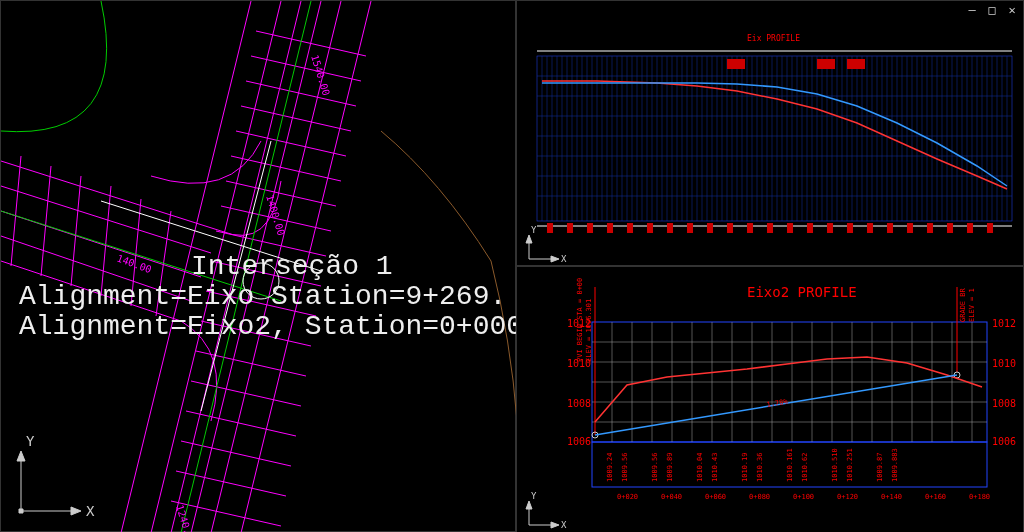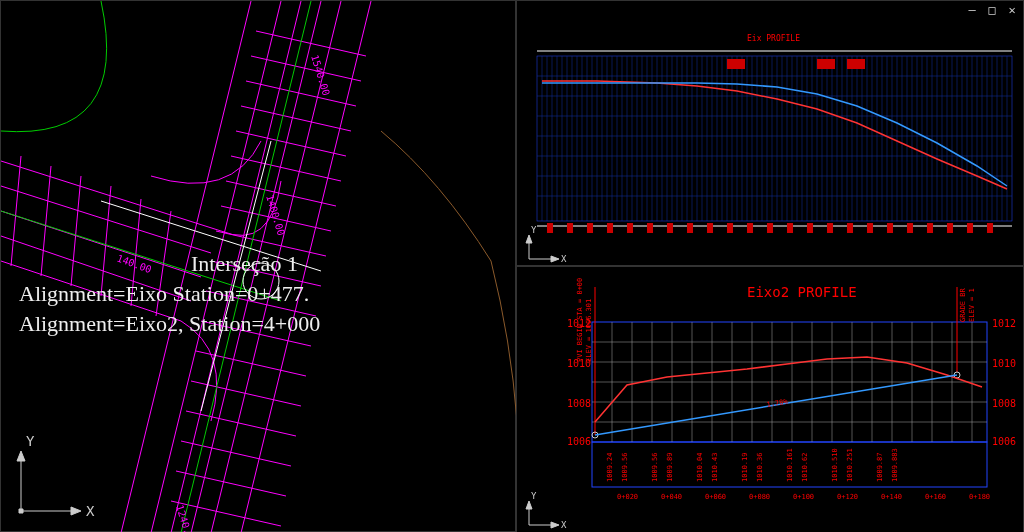--- a/index.html
+++ b/index.html
@@ -49,22 +49,22 @@
     cursor: pointer;
   }
   .axis-label {
     fill: #ccc;
     font-size: 14px;
     font-family: monospace;
   }
   .overlay-text {
     position: absolute;
     color: #eee;
-    font-size: 22px;
-    font-family: Liberation Serif, serif;
+    font-size: 28px;
+    font-family: Liberation Mono, monospace;
     white-space: nowrap;
     pointer-events: none;
   }
   .station-text {
     fill: #f0f;
     font-size: 10px;
     font-family: monospace;
   }
   .prof-title { fill: #f00; font-size: 14px; font-family: monospace; }
   .prof-title-sm { fill: #f00; font-size: 8px; font-family: monospace; }
@@ -152,22 +152,22 @@
       <line x1="20" y1="510" x2="20" y2="455"></line>
       <polygon points="20,450 16,460 24,460"></polygon>
       <line x1="20" y1="510" x2="75" y2="510"></line>
       <polygon points="80,510 70,506 70,514"></polygon>
       <polygon points="18,512 22,512 22,508 18,508"></polygon>
     </g>
     <text class="axis-label" x="25" y="445">Y</text>
     <text class="axis-label" x="85" y="515">X</text>
   </svg>
   <div class="overlay-text" style="top:250px; left:190px;">Interseção 1</div>
-  <div class="overlay-text" style="top:280px; left:18px;">Alignment=Eixo  Station=0+477.</div>
-  <div class="overlay-text" style="top:310px; left:18px;">Alignment=Eixo2, Station=4+000</div>
+  <div class="overlay-text" style="top:280px; left:18px;">Alignment=Eixo  Station=9+269.</div>
+  <div class="overlay-text" style="top:310px; left:18px;">Alignment=Eixo2, Station=0+000</div>
 </div>
 
 <div class="right-col">
 
   <div class="panel top-right">
     <div class="titlebar">
       <div class="tbtn">—</div>
       <div class="tbtn">□</div>
       <div class="tbtn">✕</div>
     </div>

